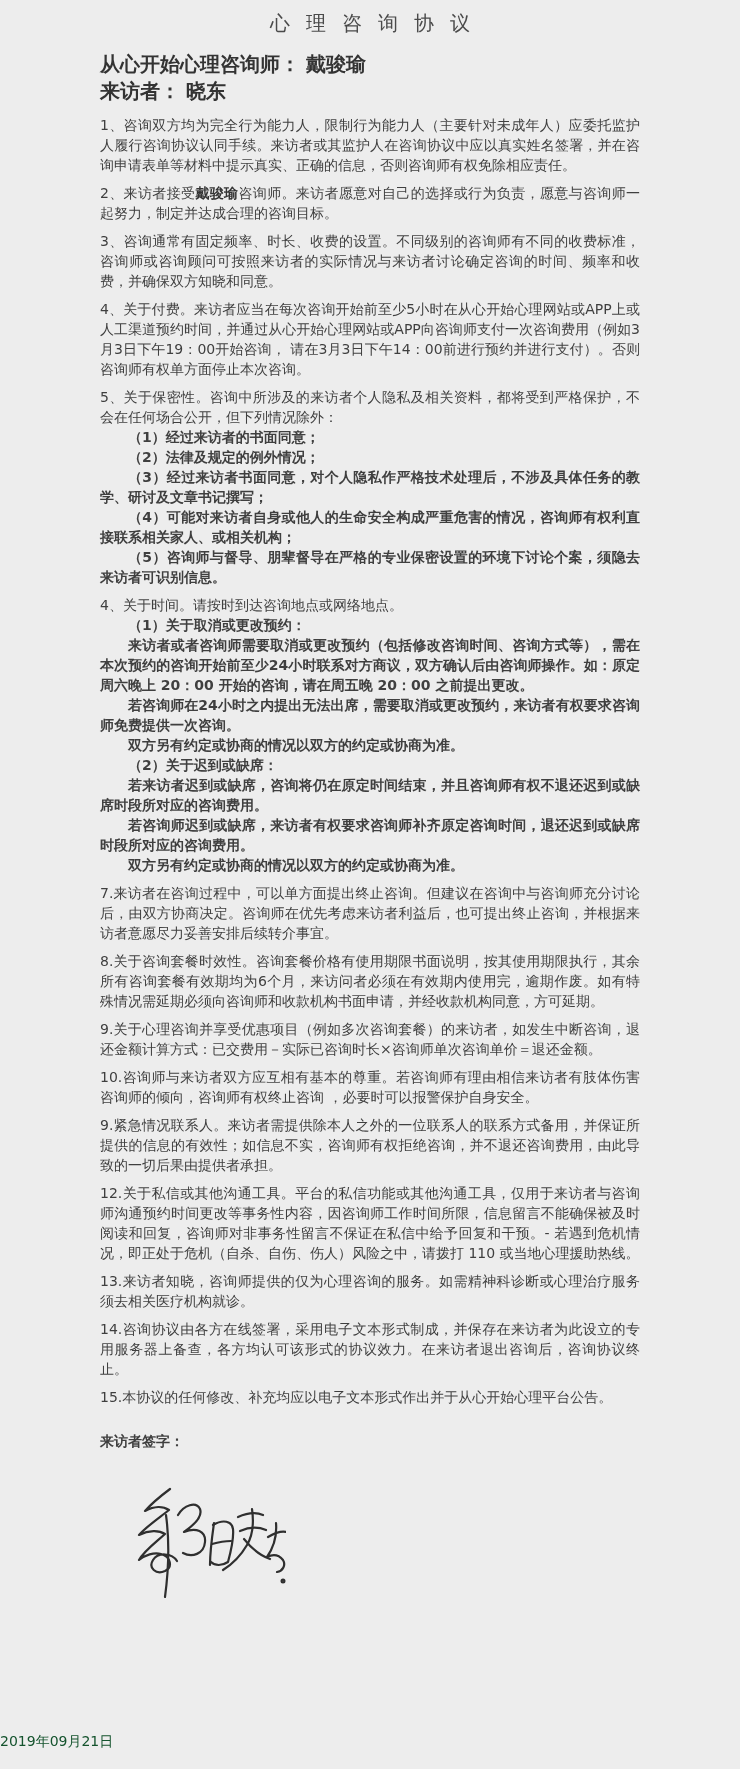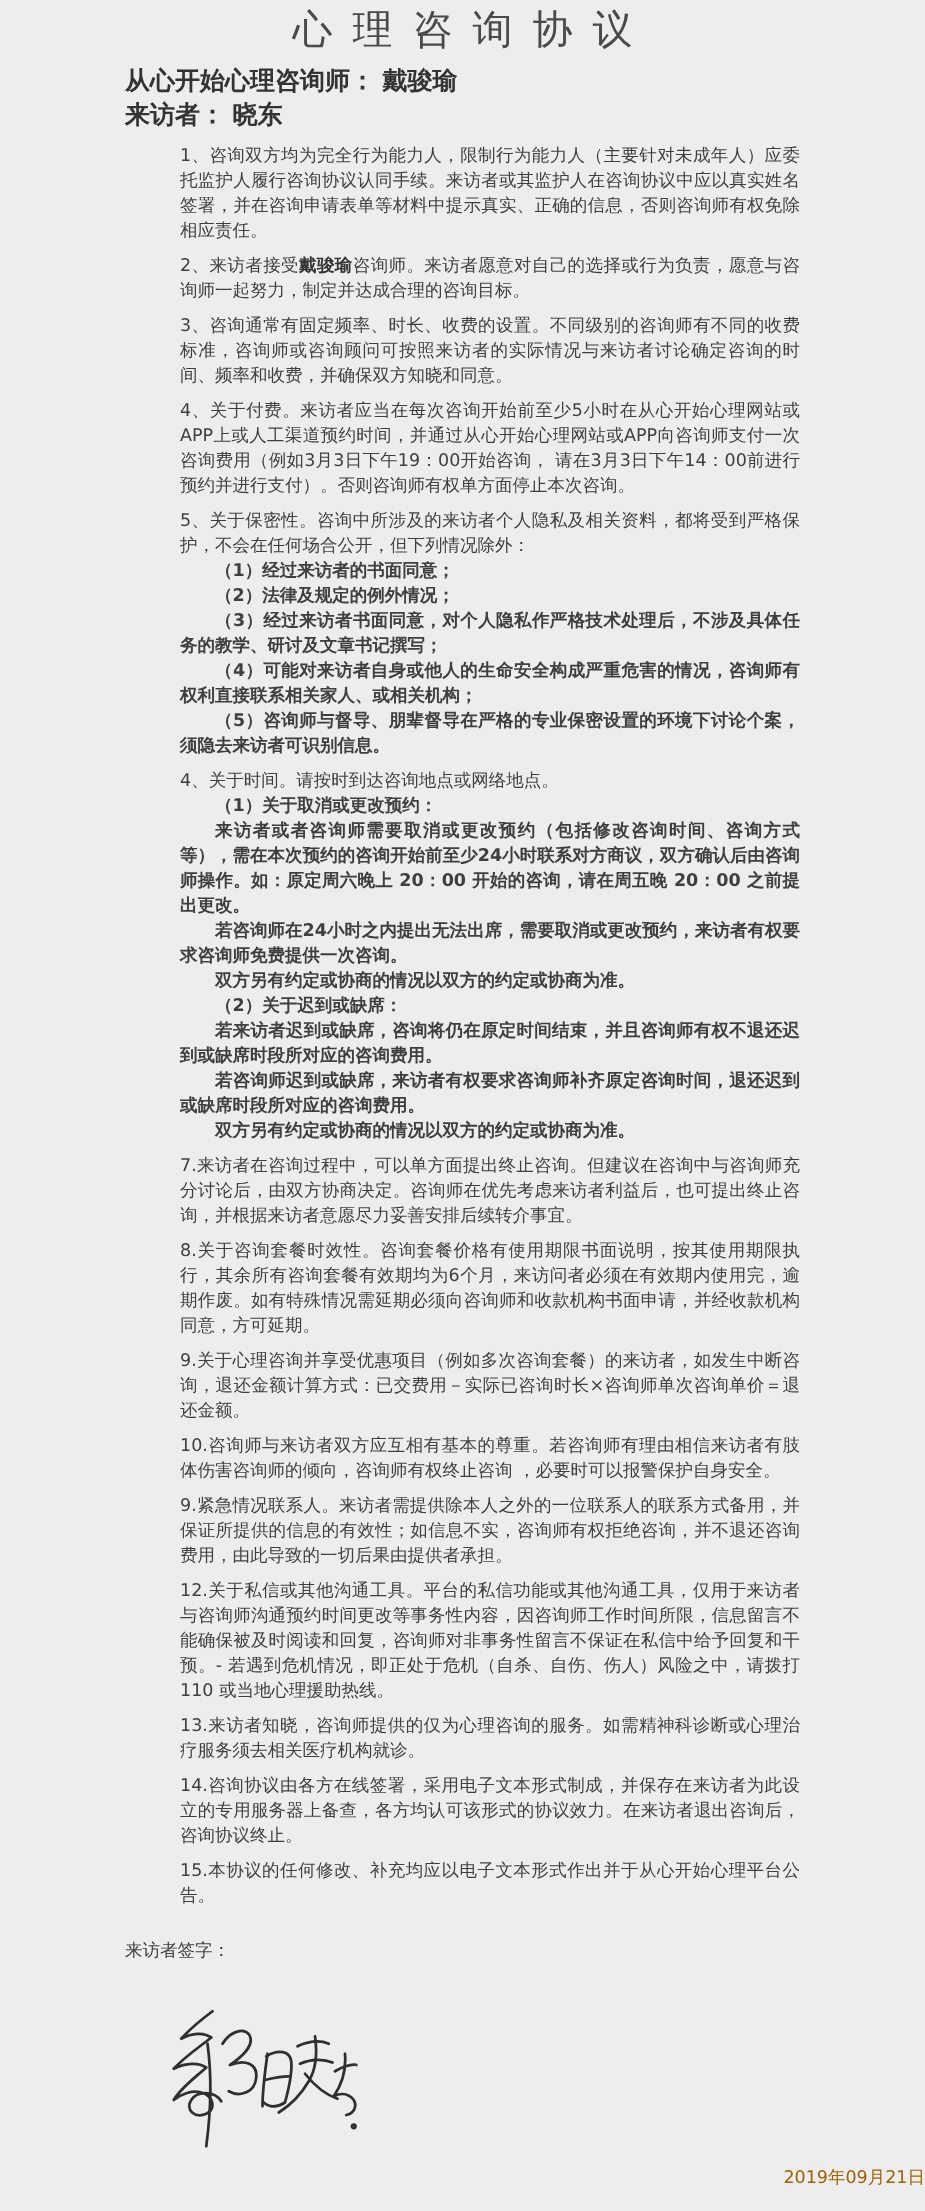--- a/index.html
+++ b/index.html
@@ -7,71 +7,72 @@
     width:740px;height:1769px;
     box-sizing:border-box;
     background:#ededed;
     color:#3f3f3f;
     font-family:"DejaVu Sans","Liberation Sans",sans-serif;
     padding:8px 100px 0 100px;
     overflow:hidden;
     position:relative;
   }
   .doc-title{
-    font-size:32px;
+    font-size:20px;
     font-weight:400;
     color:#4a4a4a;
     text-align:center;
     letter-spacing:16px;
     margin:0 -16px 16px 0;
     line-height:30px;
     white-space:nowrap;
   }
   .party{
     font-size:20px;
     font-weight:bold;
     color:#333333;
     line-height:20px;
     margin:0 0 7px 0;
   }
   .party .name{margin-left:6px;}
-  .clauses{margin-top:14px;margin-left:44px;}
+  .clauses{margin-top:14px;}
   .clause{
     font-size:14px;
     line-height:20px;
     margin:0 0 8px 0;
     text-align:justify;
   }
   .clause .line{min-height:20px;}
   .clause .line.ind{text-indent:2em;font-weight:bold;}
   .clause .b{font-weight:bold;color:#333333;}
   .sig-label{
     font-size:14px;
     line-height:20px;
     margin-top:24px;
+    font-weight:bold;
   }
   .sig-wrap{
     margin:34px 0 0 26px;
     width:160px;height:118px;
   }
   .sig-wrap svg{display:block;width:160px;height:118px;}
   .sig-wrap path, .sig-wrap circle{
     stroke:#2f2f2f;
     stroke-width:2.2;
     fill:none;
     stroke-linecap:round;
     stroke-linejoin:round;
   }
   .sign-date{
     position:absolute;
     left:0;right:0;
     bottom:18px;
-    text-align:right;
+    text-align:left;
     font-size:14px;
-    color:#a16207;
+    color:#14532d;
   }
 </style>
 </head>
 <body>
 
 <h1 class="doc-title">心理咨询协议</h1>
 
 <div class="party">
   <span>从心开始心理咨询师：</span><span class="name">戴骏瑜</span>
 </div>

